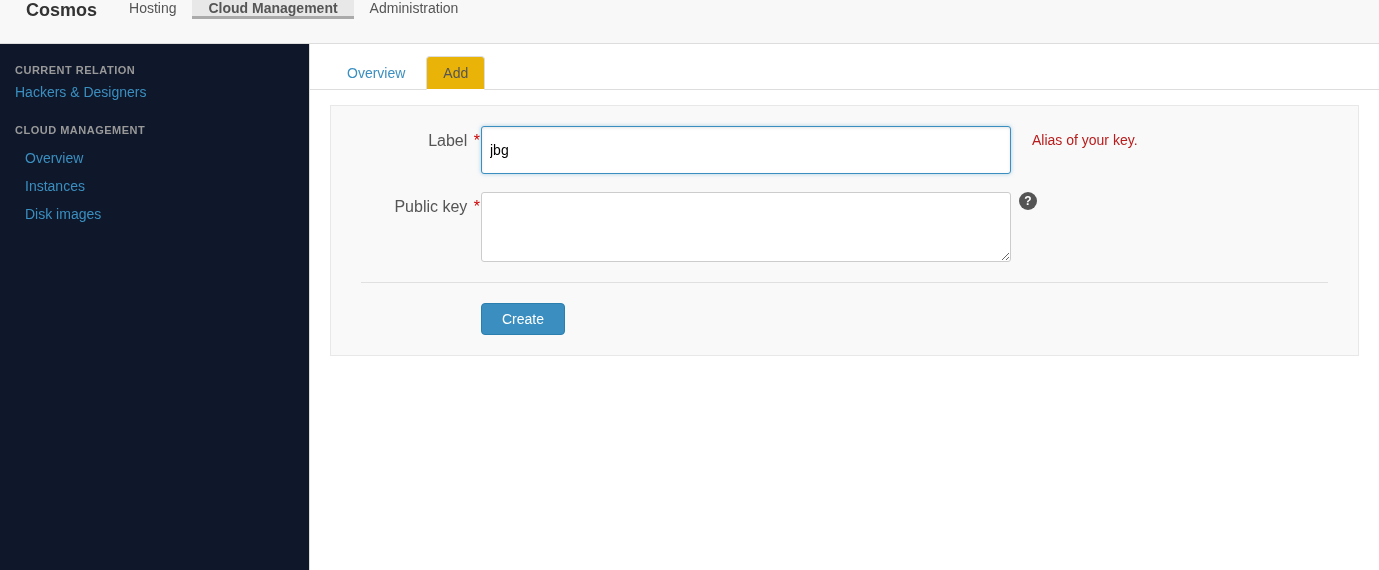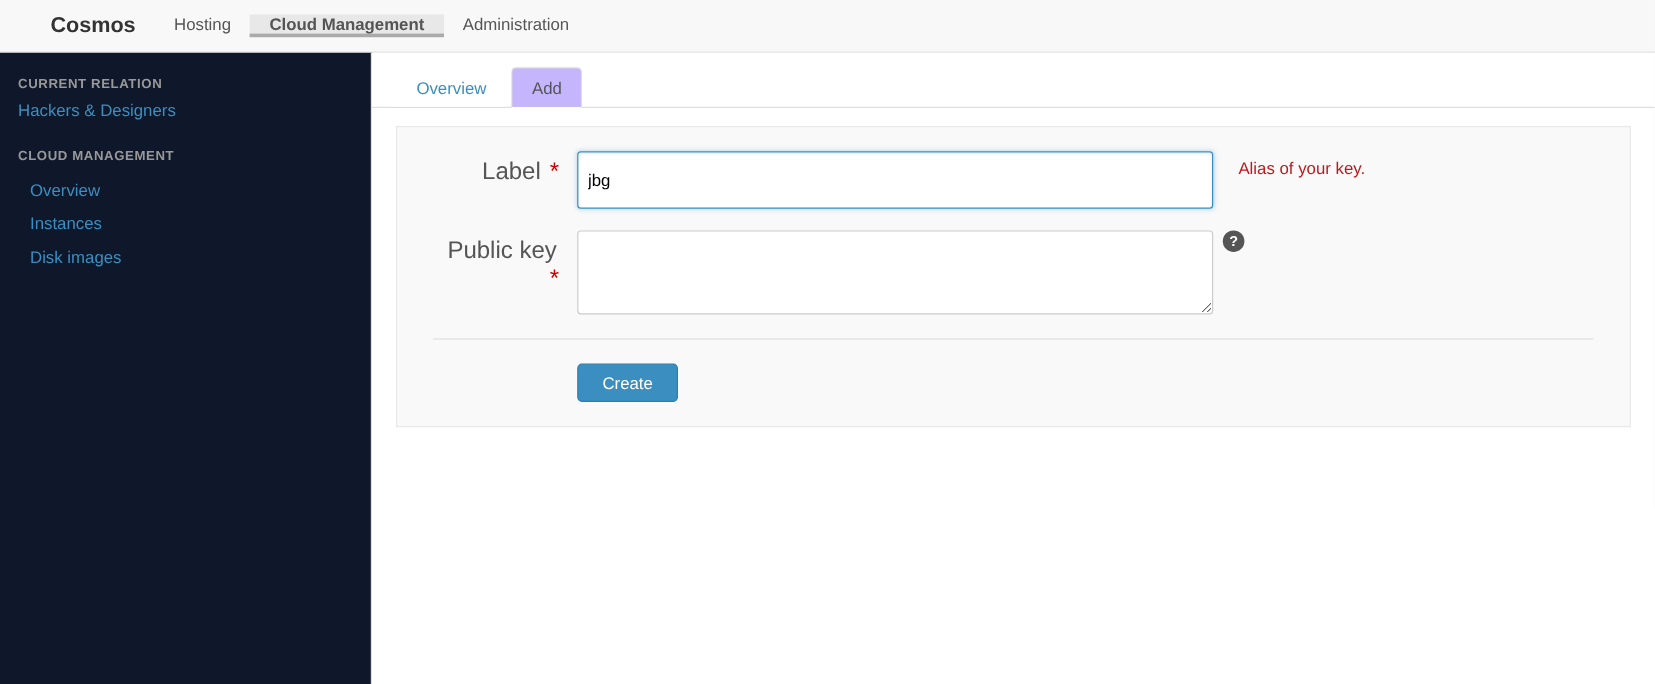--- a/index.html
+++ b/index.html
@@ -3,23 +3,23 @@
   <meta charset="utf-8">
   <style>
     * { box-sizing: border-box; margin: 0; padding: 0; }
     body { font-family: Arial, Helvetica, sans-serif; font-size: 14px; background: #f5f5f5; color: #333; }
 
     
     .top-nav {
       background: #f8f8f8;
       border-bottom: 1px solid #ddd;
       display: flex;
-      align-items: center;
+      align-items: flex-start;
       height: 44px;
-      padding: 0 26px;
+      padding: 0 10px;
     }
     .top-nav-brand {
       font-size: 18px;
       font-weight: bold;
       color: #333;
       padding: 0 16px;
       display: flex;
       align-items: center;
       text-decoration: none;
     }
@@ -123,21 +123,21 @@
       border-bottom: none;
       border-radius: 4px 4px 0 0;
       font-size: 14px;
       color: #3a8fc0;
       text-decoration: none;
       margin-right: 4px;
       background: #fff;
     }
     .tab.active {
       color: #555;
-      background: #c4b5fd;
+      background: #eab308;
       border-color: #ddd;
       border-bottom: 1px solid #fff;
       margin-bottom: -1px;
     }
 
     
     .form-container {
       padding: 20px 30px;
       background: #f9f9f9;
       border: 1px solid #e8e8e8;
@@ -150,23 +150,23 @@
       margin-bottom: 20px;
     }
     .form-row {
       display: flex;
       align-items: flex-start;
       margin-bottom: 18px;
     }
     .form-label {
       width: 120px;
       text-align: right;
-      padding-right: 15px;
+      padding-right: 1px;
       padding-top: 6px;
-      font-size: 20px;
+      font-size: 16px;
       color: #555;
     }
     .form-label .required {
       color: #c00;
       margin-left: 2px;
     }
     .form-input {
       flex: 1;
       max-width: 530px;
       padding: 15px 8px;

